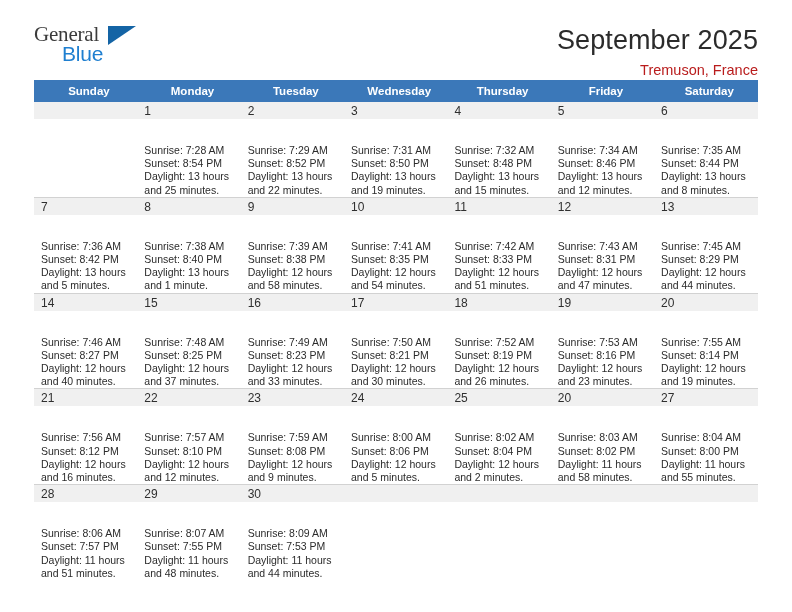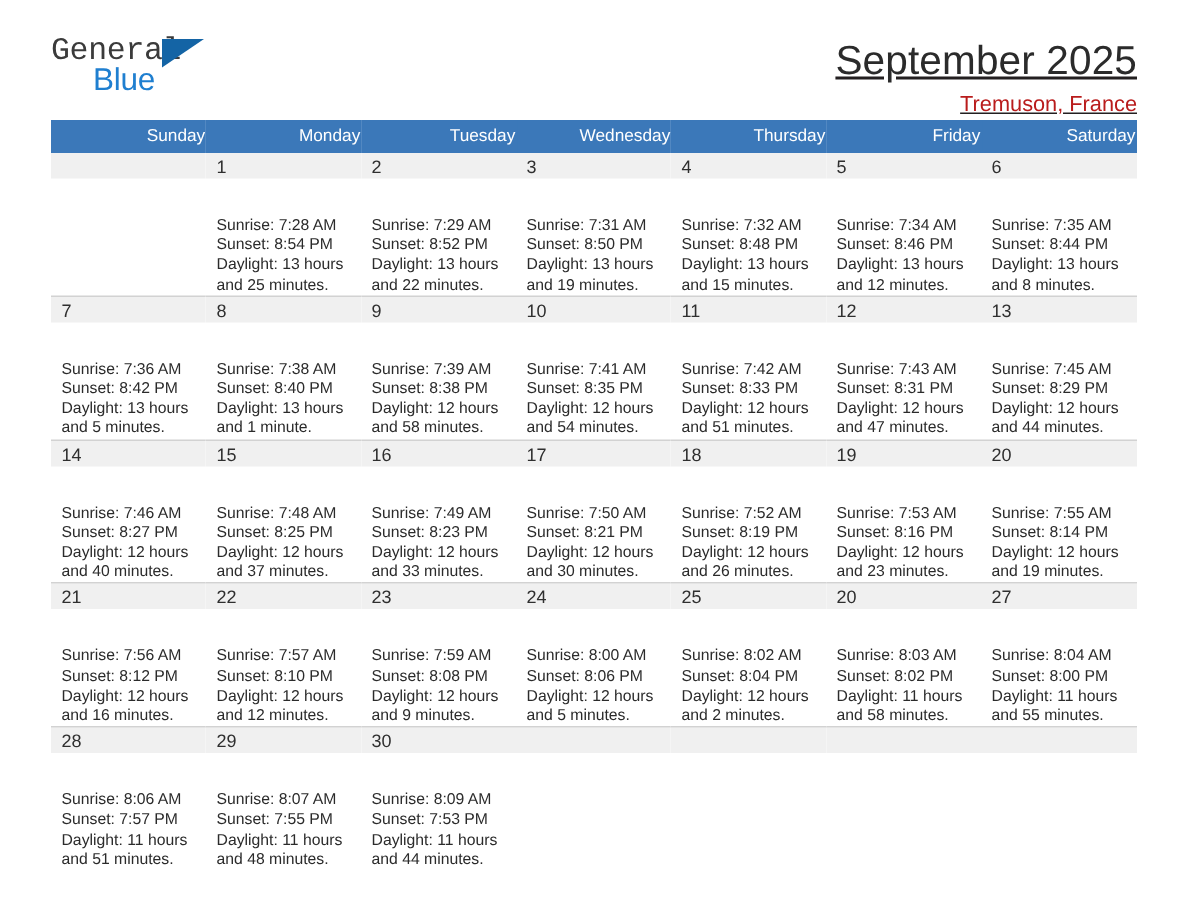--- a/index.html
+++ b/index.html
@@ -34,21 +34,21 @@
   .logo {
     position: relative;
     width: 106px;
     line-height: 1;
     user-select: none;
   }
   .logo-general {
     font-size: 21px;
     color: #3b3b3b;
     letter-spacing: -0.2px;
-    font-family: Liberation Mono, monospace;
+    font-family: Liberation Serif, serif;
   }
   .logo-blue {
     display: block;
     font-size: 21px;
     color: #1f7fd0;
     letter-spacing: -0.2px;
     margin-top: -2px;
     margin-left: 28px;
   }
   .logo-triangle {
@@ -56,21 +56,20 @@
     left: 74px;
     top: 2px;
     width: 0;
     height: 0;
     border-left: 28px solid #1464a5;
     border-bottom: 19px solid transparent;
   }
   .title-block {
     text-align: right;
     padding-top: 2px;
-    text-decoration: underline;
   }
   .cal-title {
     font-size: 27px;
     color: #2b2b2b;
     font-weight: normal;
     line-height: 1.05;
     letter-spacing: 0.1px;
   }
   .cal-subtitle {
     font-size: 14.5px;
@@ -83,22 +82,22 @@
   .calendar {
     width: 724px;
     border-collapse: collapse;
     table-layout: fixed;
     margin-top: 8px;
   }
   .calendar th {
     background: #3b78b9;
     color: #ffffff;
     font-size: 11.5px;
-    font-weight: normal;
-    text-align: right;
+    font-weight: bold;
+    text-align: center;
     padding: 5px 0 5px 7px;
     height: 19px;
     box-sizing: border-box;
     border-right: 1px solid #3b78b9;
   }
   .calendar td {
     vertical-align: top;
     padding: 0;
     height: 89px;
     border-top: 1px solid #d2d2d2;

